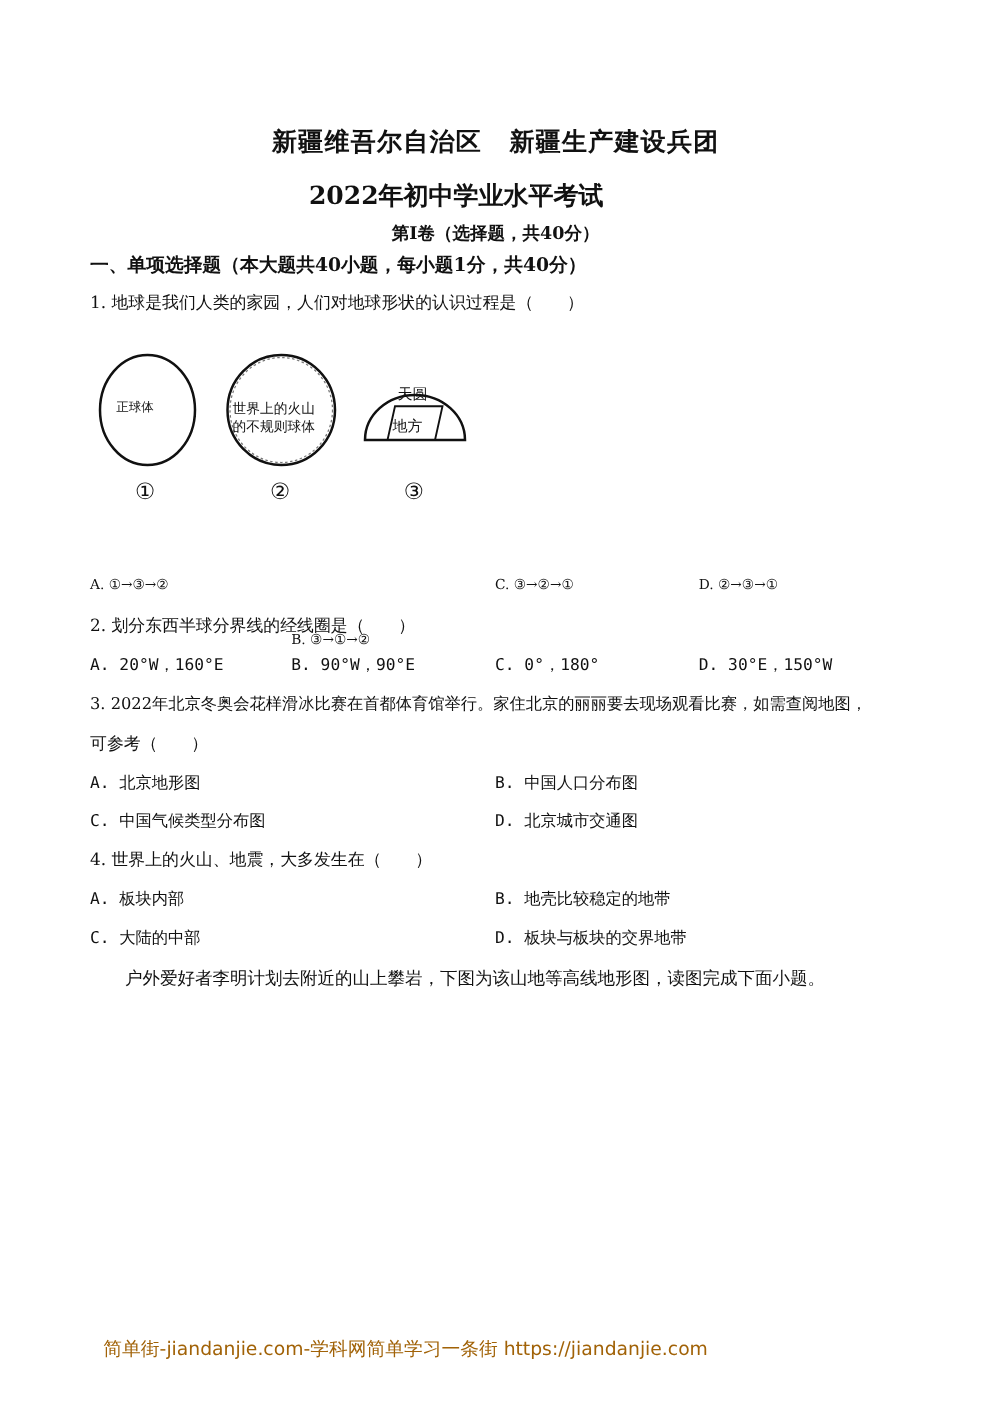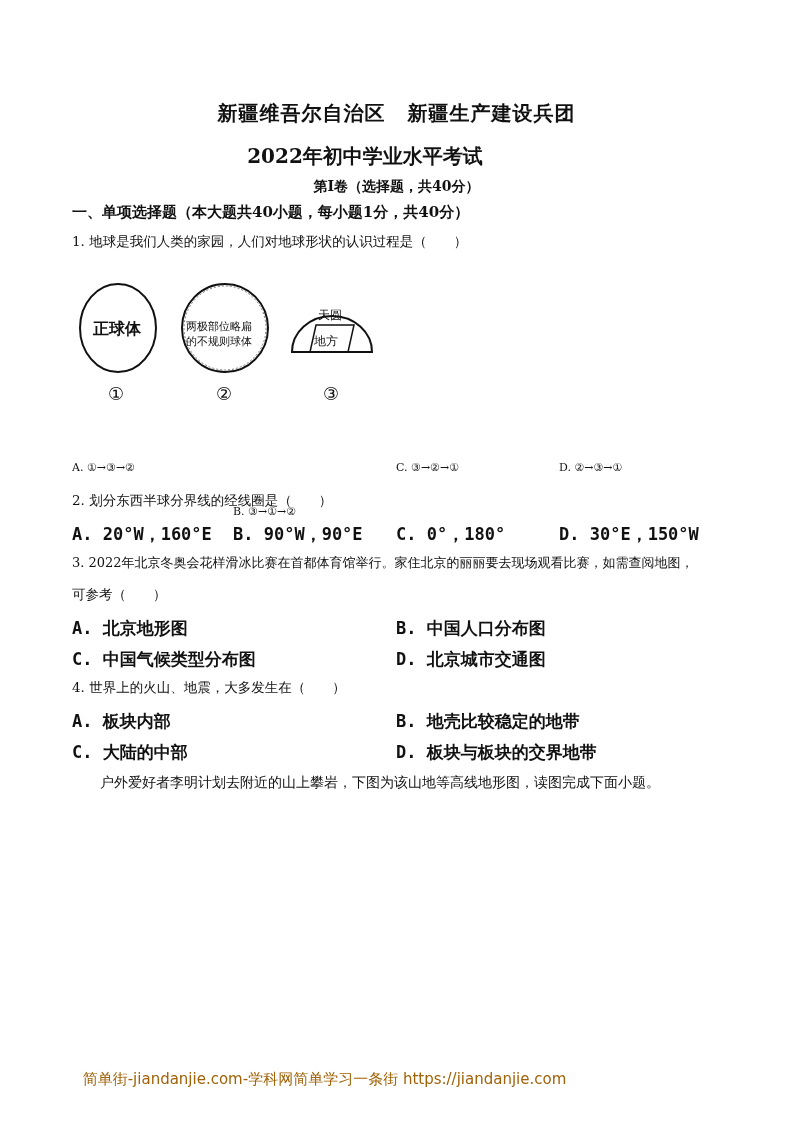--- a/index.html
+++ b/index.html
@@ -6,21 +6,21 @@
   body { width: 793px; height: 1122px; position: relative; overflow: hidden;
          font-family: "DejaVu Serif", "Liberation Serif", serif; color: #111; }
   .abs { position: absolute; white-space: nowrap; }
   .title1 { top: 100px; left: 0; width: 793px; text-align: center; font-size: 20px; font-weight: bold; letter-spacing: 1px; }
   .title1 .gap { display: inline-block; width: 22px; }
   .title2 { top: 143px; left: 0; width: 730px; text-align: center; font-size: 20px; font-weight: bold; }
   .title3 { top: 178px; left: 0; width: 793px; text-align: center; font-size: 14px; font-weight: bold; }
   .section { top: 203px; left: 72px; font-size: 15px; font-weight: bold; }
   .q { font-size: 13.5px; left: 72px; }
   .opt { font-size: 11px; }
-  .mono { font-family: "DejaVu Sans Mono", "Liberation Mono", monospace; font-size: 17px; font-weight: bold; }
+  .mono { font-family: "DejaVu Sans Mono", "Liberation Mono", monospace; font-size: 13px; }
   .intro { top: 774px; left: 100px; font-size: 14px; font-family: "DejaVu Sans Mono", "Liberation Mono", monospace; }
   .footer { top: 1070px; left: 0; width: 649px; text-align: center; font-size: 15px;
             font-family: "DejaVu Sans", "Liberation Sans", sans-serif; color: #a16207; }
   .fig { position: absolute; }
   .fig-label { position: absolute; font-size: 18px; font-family: "DejaVu Sans", sans-serif; }
 </style>
 </head>
 <body>
 
 <div class="abs title1">
@@ -33,23 +33,23 @@
 <div class="abs q" style="top:233px;">1. 地球是我们人类的家园，人们对地球形状的认识过程是（　　）</div>
 
 <div class="fig" style="left:60px; top:275px; width:340px; height:140px;">
   <svg width="340" height="140" viewBox="0 0 340 140">
     <ellipse cx="58" cy="53" rx="38" ry="44" fill="none" stroke="#111" stroke-width="2"></ellipse>
     <ellipse cx="165" cy="53" rx="43" ry="44" fill="none" stroke="#111" stroke-width="2"></ellipse>
     <ellipse cx="165" cy="53" rx="41" ry="42" fill="none" stroke="#777" stroke-width="1" stroke-dasharray="2,2"></ellipse>
     <path d="M232 77 A40 36 0 0 1 312 77 Z" fill="none" stroke="#111" stroke-width="2"></path>
     <polygon points="256,50 294,50 288,77 250,77" fill="none" stroke="#111" stroke-width="1.5"></polygon>
   </svg>
-  <div class="abs" style="left:33px; top:44px; font-size:16px; font-weight:bold; font-family:'DejaVu Sans',sans-serif;">正球体</div>
+  <div class="abs" style="left:33px; top:44px; font-size:10px; font-weight:normal; font-family:'DejaVu Sans',sans-serif;">正球体</div>
   <div class="abs" style="left:126px; top:44px; font-size:11px; font-family:'DejaVu Sans',sans-serif; line-height:15px;">
-    <div>两极部位略扁</div>
+    <div>世界上的火山</div>
     <div>的不规则球体</div>
   </div>
   <div class="abs" style="left:258px; top:32px; font-size:12px; font-family:'DejaVu Sans',sans-serif;">天圆</div>
   <div class="abs" style="left:254px; top:58px; font-size:12px; font-family:'DejaVu Sans',sans-serif;">地方</div>
   <div class="fig-label" style="left:48px; top:108px;">①</div>
   <div class="fig-label" style="left:156px; top:108px;">②</div>
   <div class="fig-label" style="left:263px; top:108px;">③</div>
 </div>
 
 <div class="abs opt" style="top:461px; left:72px;">A. ①→③→②</div>

